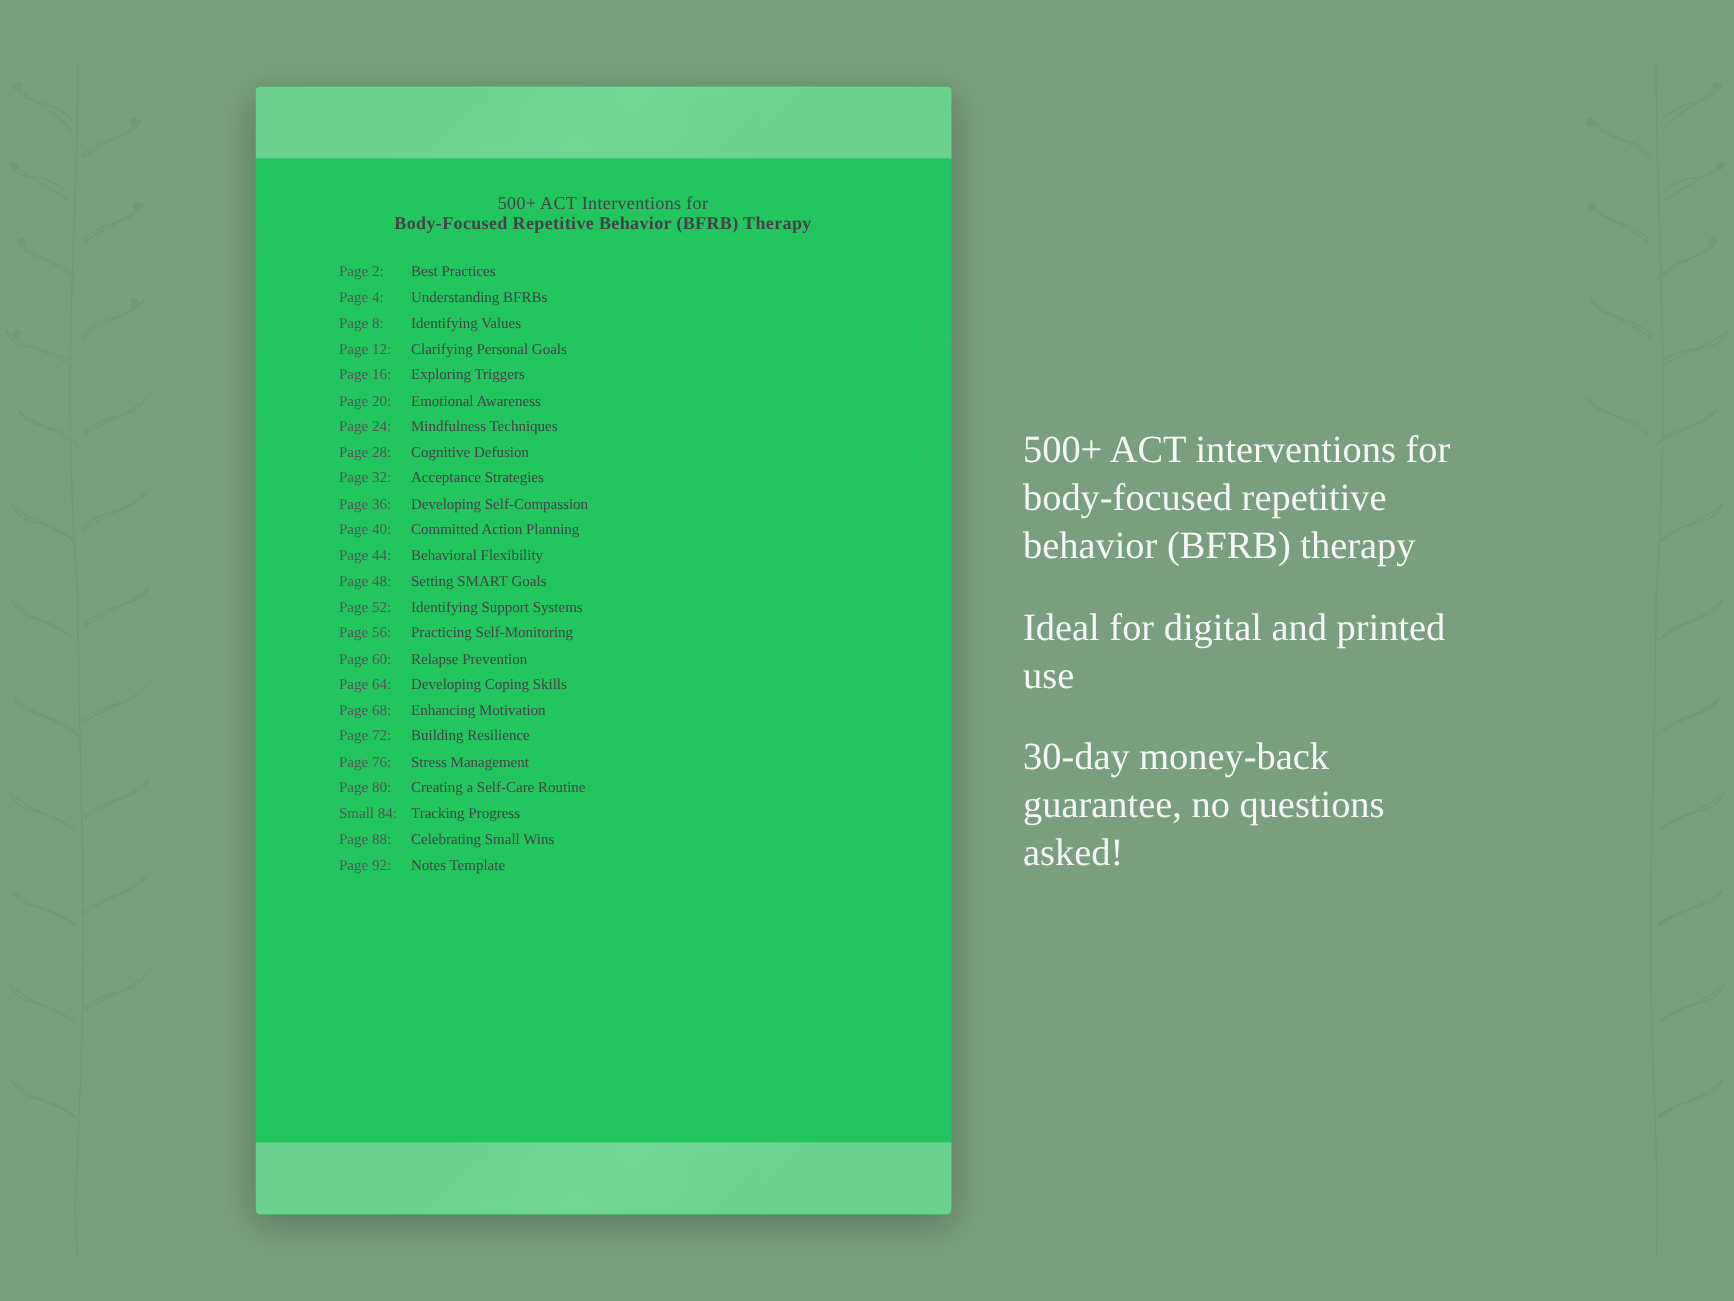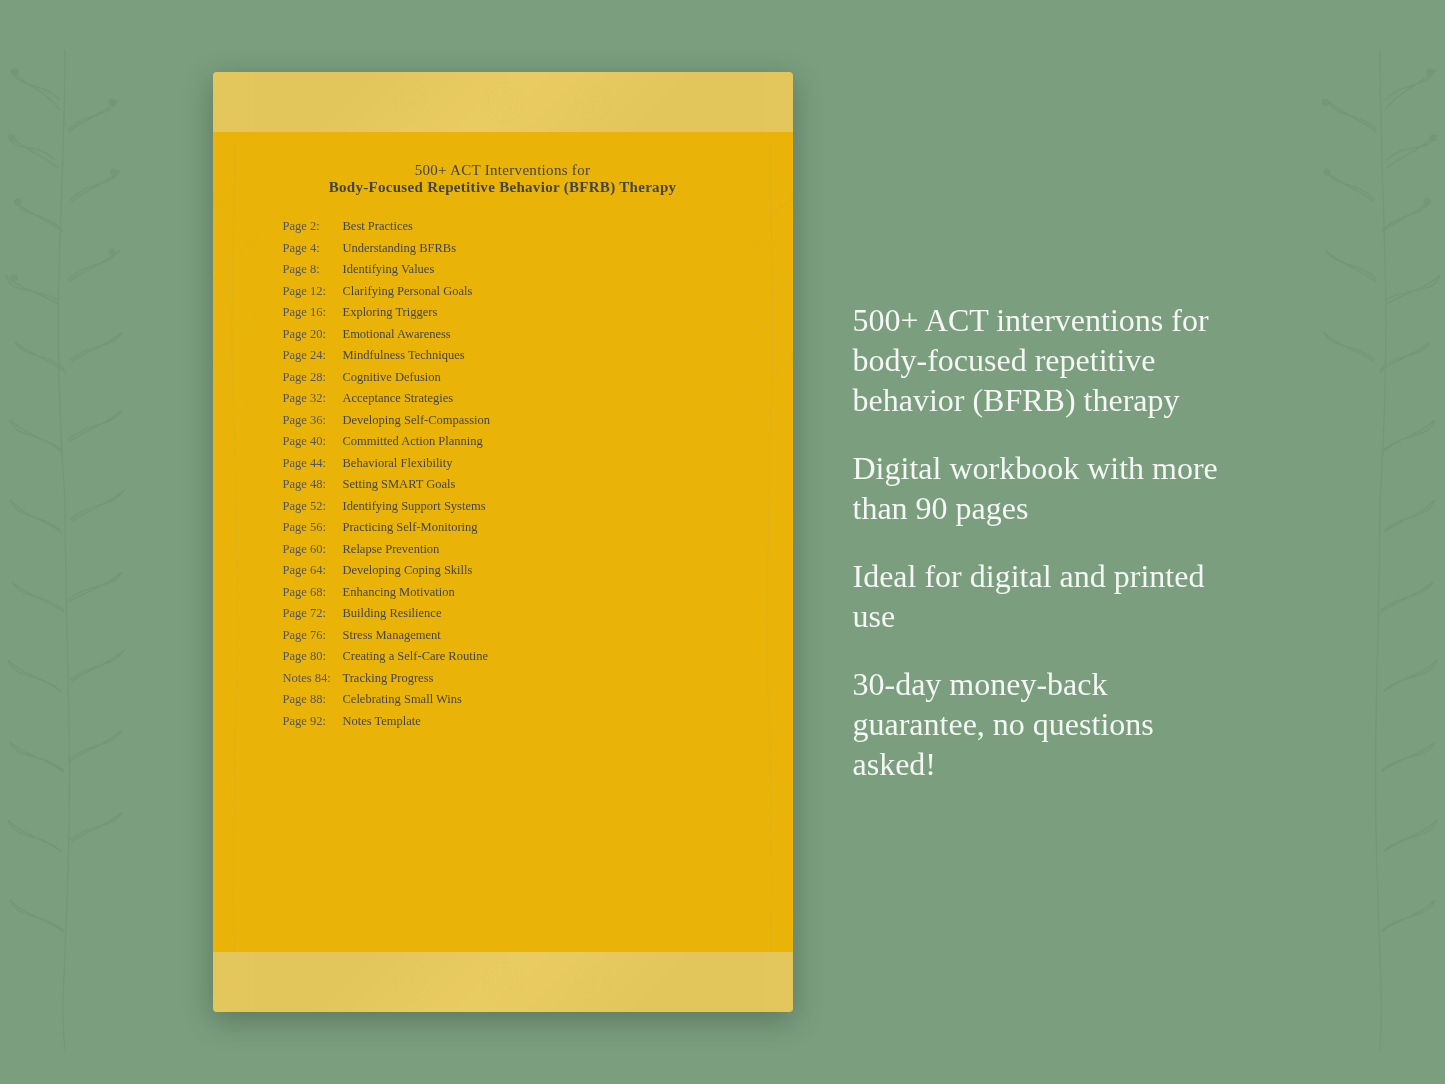--- a/index.html
+++ b/index.html
@@ -31,21 +31,21 @@
       height: 100%;
       padding: 40px 60px;
       gap: 60px;
     }
 
     
     .document-wrapper {
       flex: 0 0 auto;
       width: 580px;
       height: 940px;
-      background: #eab308;
+      background: #22c55e;
       border-radius: 4px;
       box-shadow: 0 8px 30px rgba(0,0,0,0.25);
       padding: 40px 50px 40px 50px;
       position: relative;
       overflow: hidden;
     }
 
     .doc-top-decoration {
       position: absolute;
       top: 0;
@@ -397,35 +397,34 @@
           </li>
           <li class="toc-item">
             <span class="toc-page-num">Page 76:</span>
             <span class="toc-title">Stress Management</span>
           </li>
           <li class="toc-item">
             <span class="toc-page-num">Page 80:</span>
             <span class="toc-title">Creating a Self-Care Routine</span>
           </li>
           <li class="toc-item">
-            <span class="toc-page-num">Notes 84:</span>
+            <span class="toc-page-num">Small 84:</span>
             <span class="toc-title">Tracking Progress</span>
           </li>
           <li class="toc-item">
             <span class="toc-page-num">Page 88:</span>
             <span class="toc-title">Celebrating Small Wins</span>
           </li>
           <li class="toc-item">
             <span class="toc-page-num">Page 92:</span>
             <span class="toc-title">Notes Template</span>
           </li>
         </ul>
     </div>
   </div>
 
   <div class="text-panel" id="features-panel">
   <div class="feature-text">500+ ACT interventions for body-focused repetitive behavior (BFRB) therapy</div>
-      <div class="feature-text">Digital workbook with more than 90 pages</div>
       <div class="feature-text">Ideal for digital and printed use</div>
       <div class="feature-text">30-day money-back guarantee, no questions asked!</div>
     </div>
 
 </div>
 
 </body></html>

